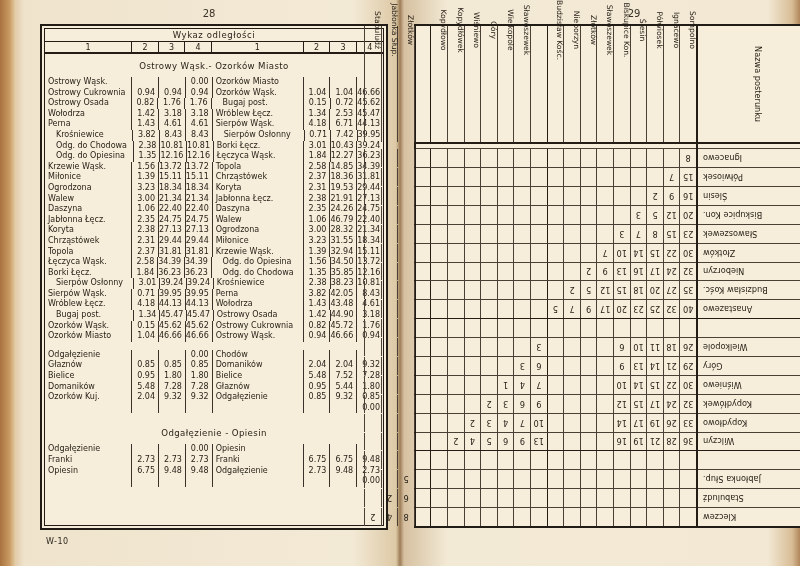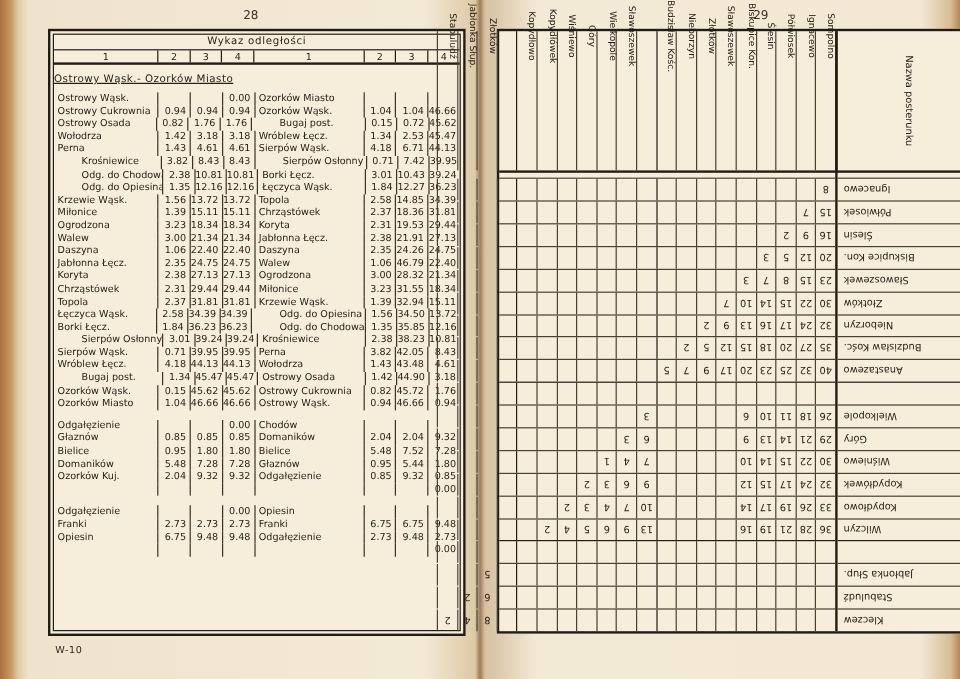--- a/index.html
+++ b/index.html
@@ -61,28 +61,28 @@
   .c-name { width:116px; }
   .c-n1   { width:35px; }
   .c-n2   { width:35px; }
   .c-n3   { width:35px; }
   .c-name2{ width:122px; }
   .c-m1   { width:35px; }
   .c-m2   { width:35px; }
   .c-m3   { width:35px; }
 
   .section-title {
-    font-size:8.6px; color:#241d15;
-    padding:7px 0 6px; letter-spacing:.4px;text-decoration:underline;
+    text-align:center; font-size:8.6px; color:#241d15;
+    padding:7px 0 6px; letter-spacing:.4px;
   }
   .tbl { width:100%; }
   .row { display:flex; height:10.6px; font-size:8px; color:#241d15; line-height:10.6px; }
   .row > div { overflow:hidden; white-space:nowrap; }
   .nm  { padding-left:3px; }
-  .nm.ind { padding-left:23px; }
+  .nm.ind { padding-left:11px; }
   .vert { border-left:1px solid #3a312a; }
   .num { text-align:right; padding-right:3px; }
   .gap-rows { height:8px; }
 
   
   #rp-frame {
     position:absolute; left:10px; right:14px; top:24px; bottom:38px;
     border:2.2px solid #211c16;
     background:#f6eeda;
     transform:rotate(180deg);
@@ -490,20 +490,21 @@
                 <div class="c-n1 num vert"></div>
                 <div class="c-n2 num vert"></div>
                 <div class="c-n3 num vert"></div>
                 <div class="c-name2 nm vert"></div>
                 <div class="c-m1 num vert"></div>
                 <div class="c-m2 num vert"></div>
                 <div class="c-m3 num vert">0.00</div>
               </div>
             </div>
             <div class="gap-rows"></div>
+            <div class="section-title">Odgałęzienie - Opiesin</div>
             <div class="tbl">
               <div class="row">
                 <div class="c-name nm">Odgałęzienie</div>
                 <div class="c-n1 num vert"></div>
                 <div class="c-n2 num vert"></div>
                 <div class="c-n3 num vert">0.00</div>
                 <div class="c-name2 nm vert">Opiesin</div>
                 <div class="c-m1 num vert"></div>
                 <div class="c-m2 num vert"></div>
                 <div class="c-m3 num vert"></div>

